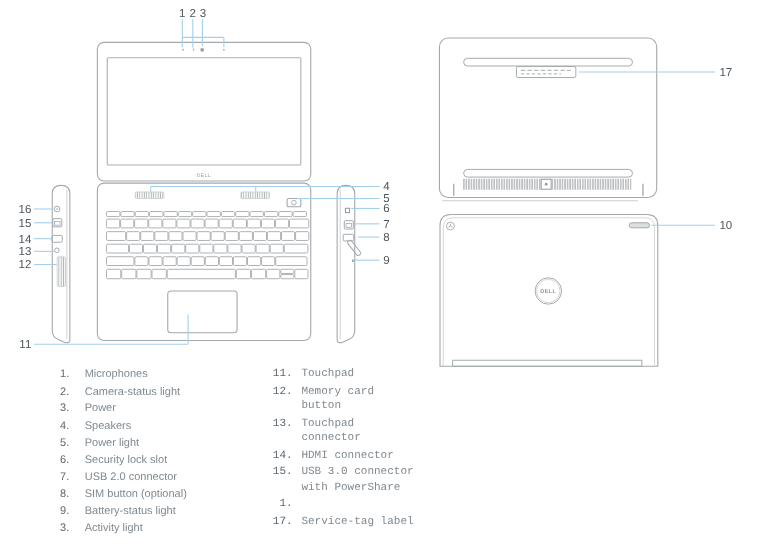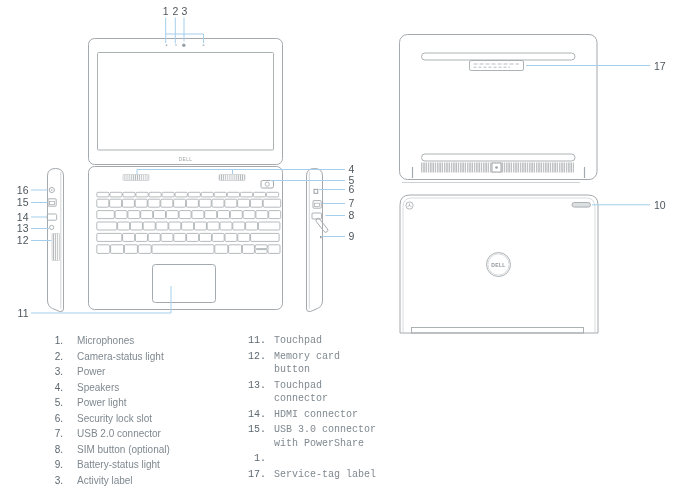--- a/index.html
+++ b/index.html
@@ -276,21 +276,21 @@
     <div class="legend-row">
           <span class="num">8.</span>
           <span class="lbl">SIM button (optional)</span>
         </div>
     <div class="legend-row">
           <span class="num">9.</span>
           <span class="lbl">Battery-status light</span>
         </div>
     <div class="legend-row">
           <span class="num">3.</span>
-          <span class="lbl">Activity label</span>
+          <span class="lbl">Activity light</span>
         </div>
   </div>
   <div id="legend-right" class="legend-col">
     <div class="legend-row">
           <span class="num">11.</span>
           <span class="lbl">Touchpad</span>
         </div>
     <div class="legend-row">
           <span class="num">12.</span>
           <span class="lbl">Memory card button</span>

